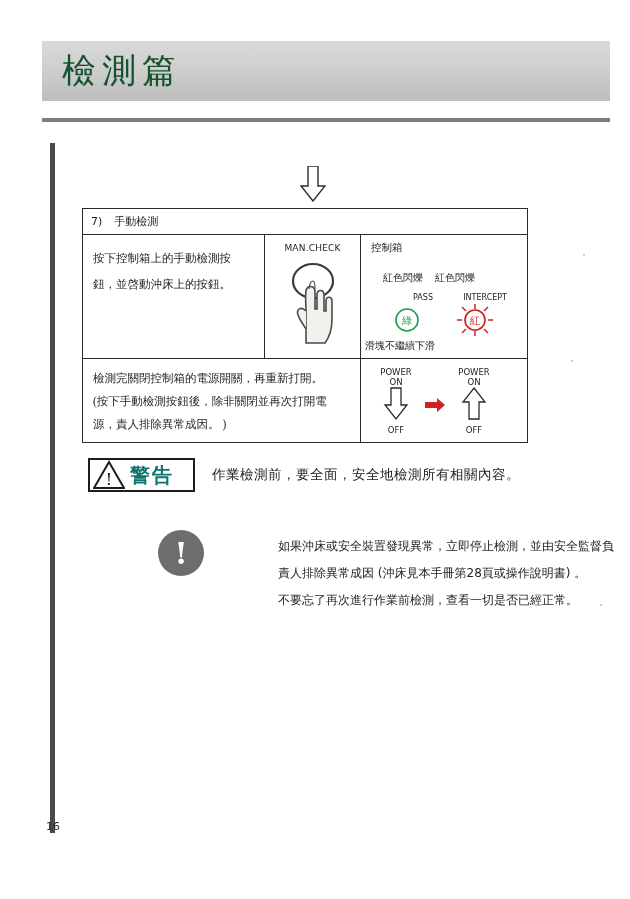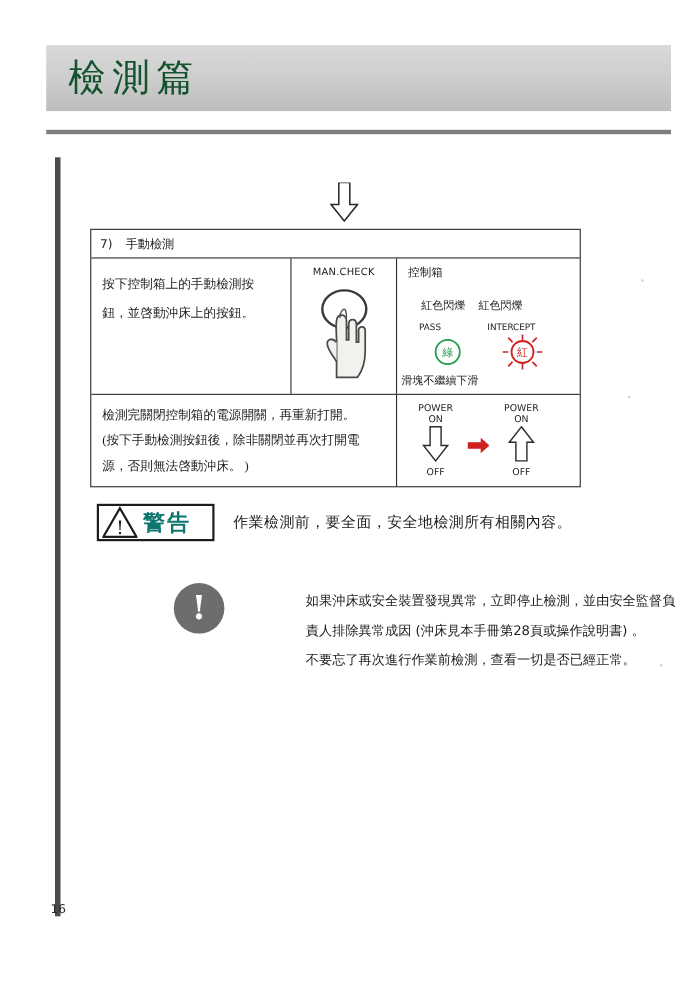--- a/index.html
+++ b/index.html
@@ -282,29 +282,29 @@
 
     <div class="cell-right">
       <div class="ctl-box-label">控制箱</div>
 
       <div class="lamp-caption">
         <span>紅色閃爍</span><span class="gap"></span><span>紅色閃爍</span>
       </div>
 
       <div class="lamps">
 
-        <div style="position:absolute;left:4px;top:0;width:52px;text-align:left;">
+        <div style="position:absolute;left:4px;top:0;width:52px;text-align:right;">
           <div style="font-size:8px;color:#1d1d1d;">PASS</div>
           <svg width="52" height="34" viewBox="0 0 52 34">
             <circle cx="26" cy="18" r="11" fill="#ffffff" stroke="#1f9d4d" stroke-width="1.6"></circle>
             <text x="26" y="22" font-size="10" fill="#1f9d4d" text-anchor="middle" font-family="DejaVu Sans, sans-serif">綠</text>
           </svg>
         </div>
 
-        <div style="position:absolute;left:66px;top:0;width:64px;text-align:left;">
+        <div style="position:absolute;left:66px;top:0;width:64px;text-align:right;">
           <div style="font-size:8px;color:#1d1d1d;">INTERCEPT</div>
           <svg width="64" height="36" viewBox="0 0 64 36">
             <g stroke="#d02020" stroke-width="1.5">
               <line x1="32" y1="2" x2="32" y2="7"></line>
               <line x1="32" y1="29" x2="32" y2="34"></line>
               <line x1="14" y1="18" x2="19" y2="18"></line>
               <line x1="45" y1="18" x2="50" y2="18"></line>
               <line x1="19" y1="5" x2="23" y2="9"></line>
               <line x1="45" y1="5" x2="41" y2="9"></line>
               <line x1="19" y1="31" x2="23" y2="27"></line>
@@ -317,21 +317,21 @@
       </div>
 
       <div class="lamp-note">滑塊不繼續下滑</div>
     </div>
   </div>
 
   <div class="row-bottom">
     <div class="cell-text2">
       <div>檢測完關閉控制箱的電源開關，再重新打開。</div>
       <div>(按下手動檢測按鈕後，除非關閉並再次打開電</div>
-      <div>源，否則無法啓動沖床。 )</div>
+      <div>源，責人排除異常成因。 )</div>
     </div>
 
     <div class="cell-power">
 
       <div style="position:absolute;left:8px;top:8px;width:54px;text-align:center;">
         <div style="font-size:8.5px;color:#1d1d1d;line-height:10px;">
           <span>POWER</span><br>
           <span>ON</span>
         </div>
         <svg width="54" height="34" viewBox="0 0 54 34">

